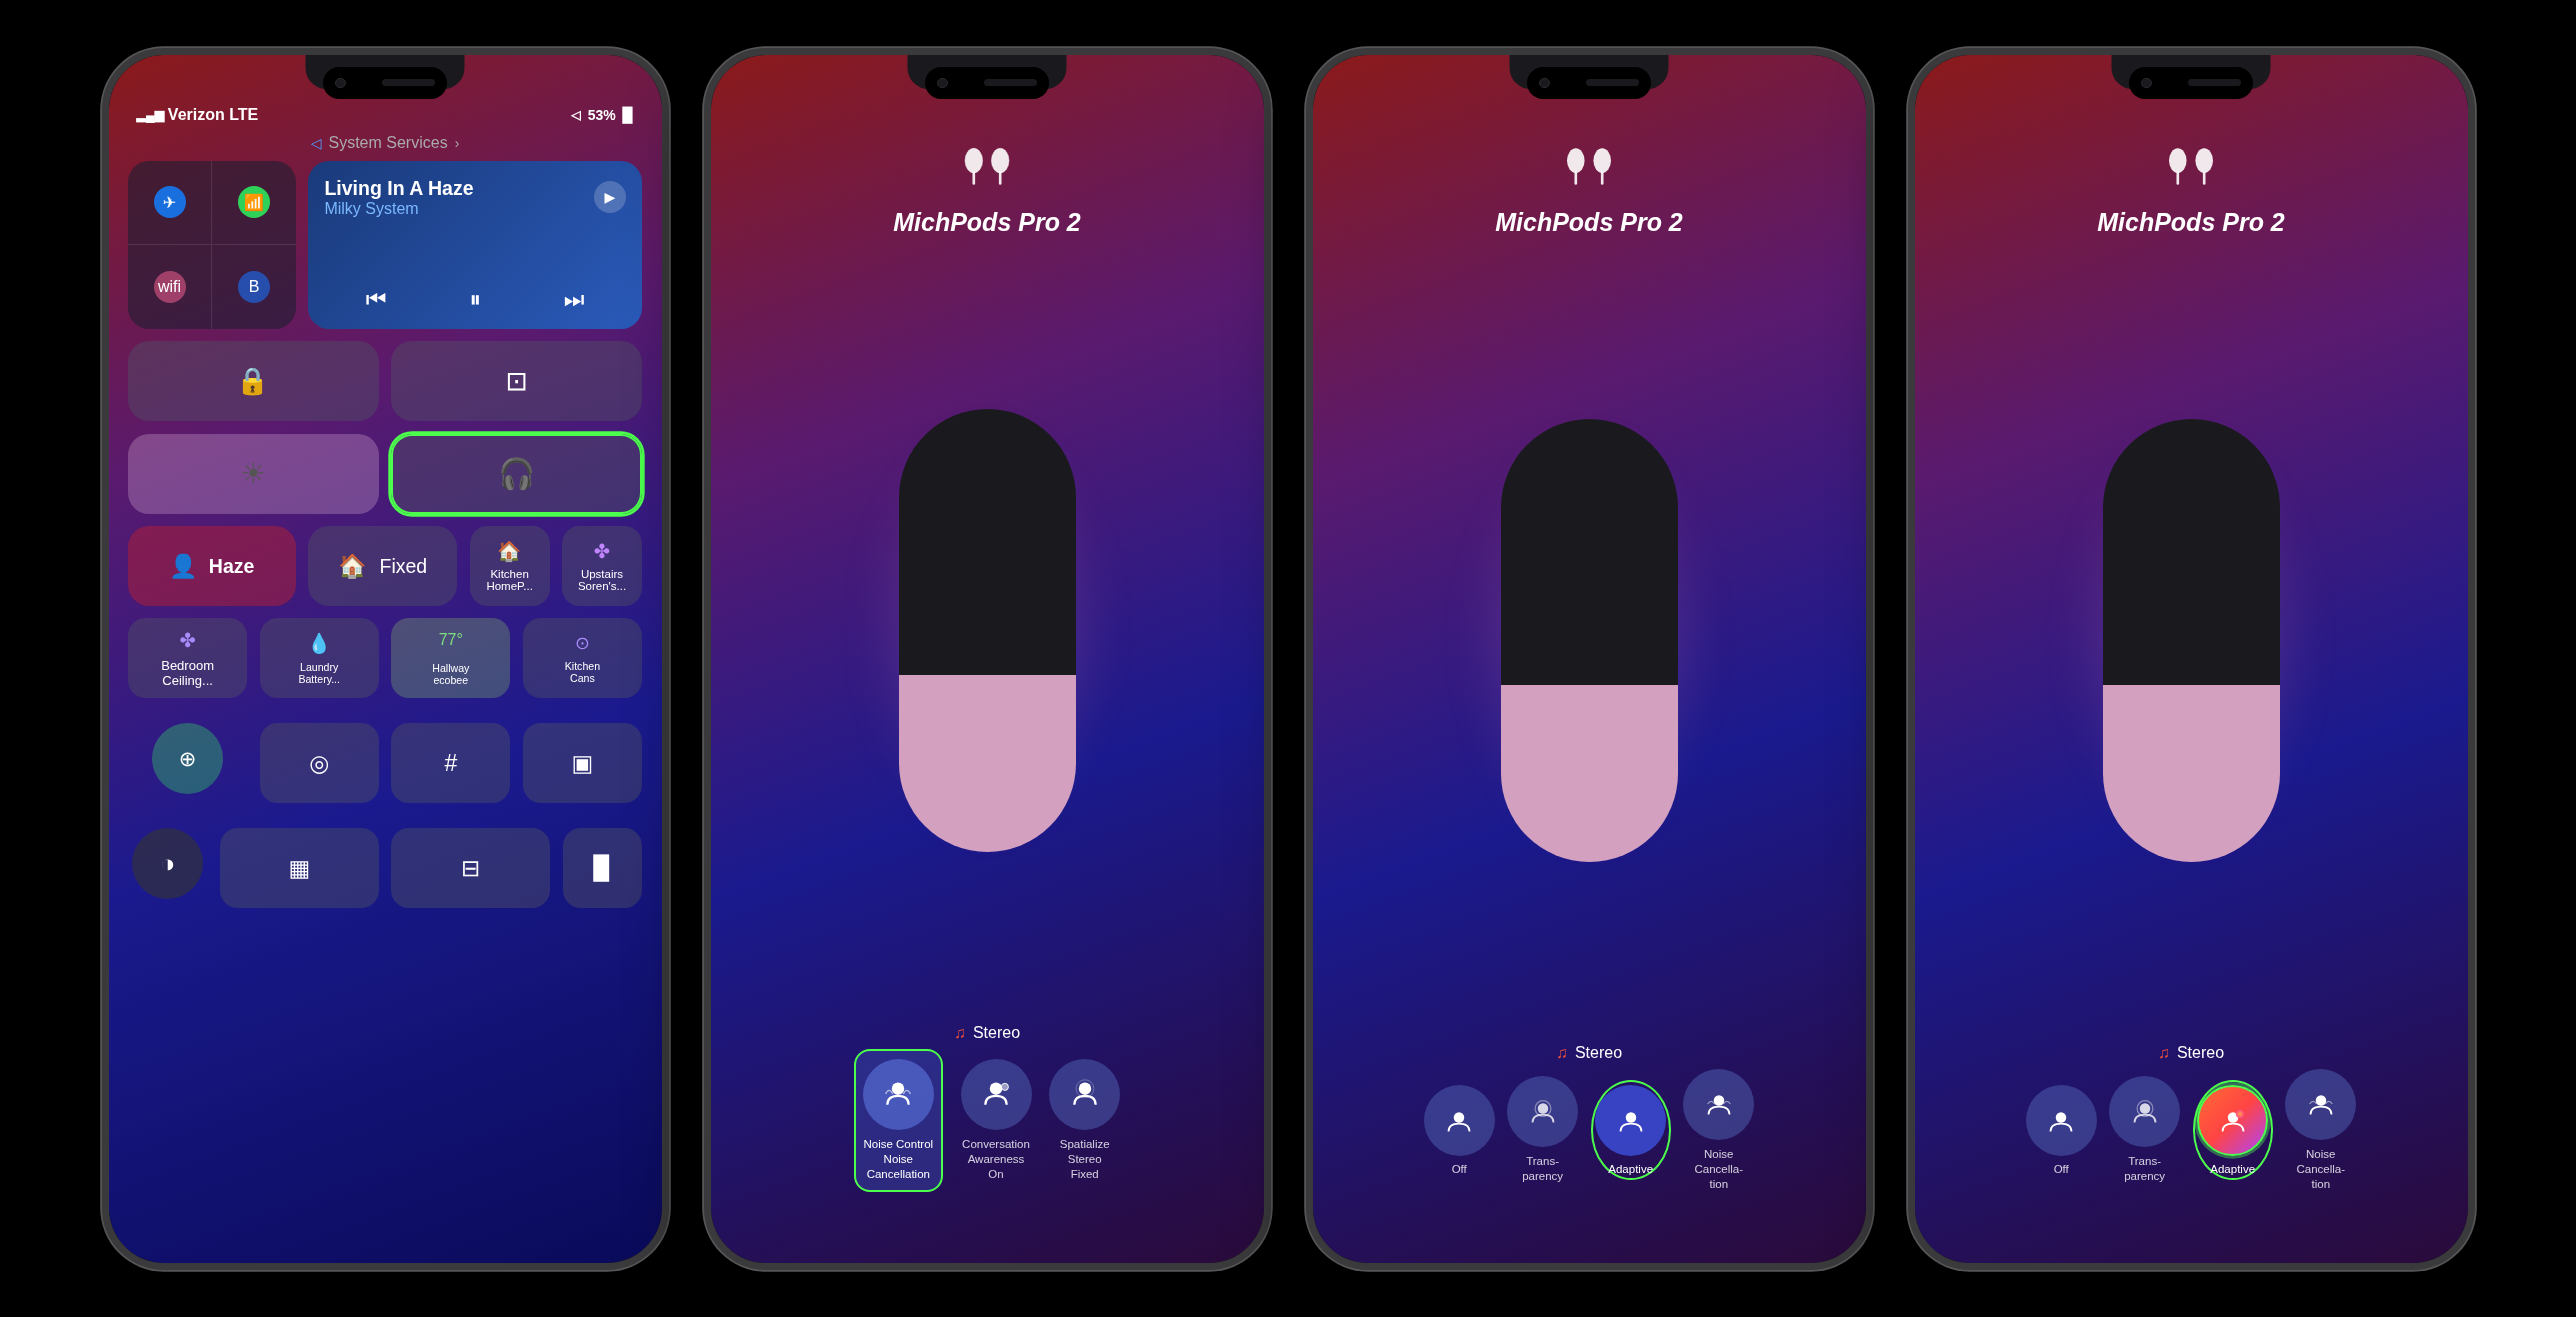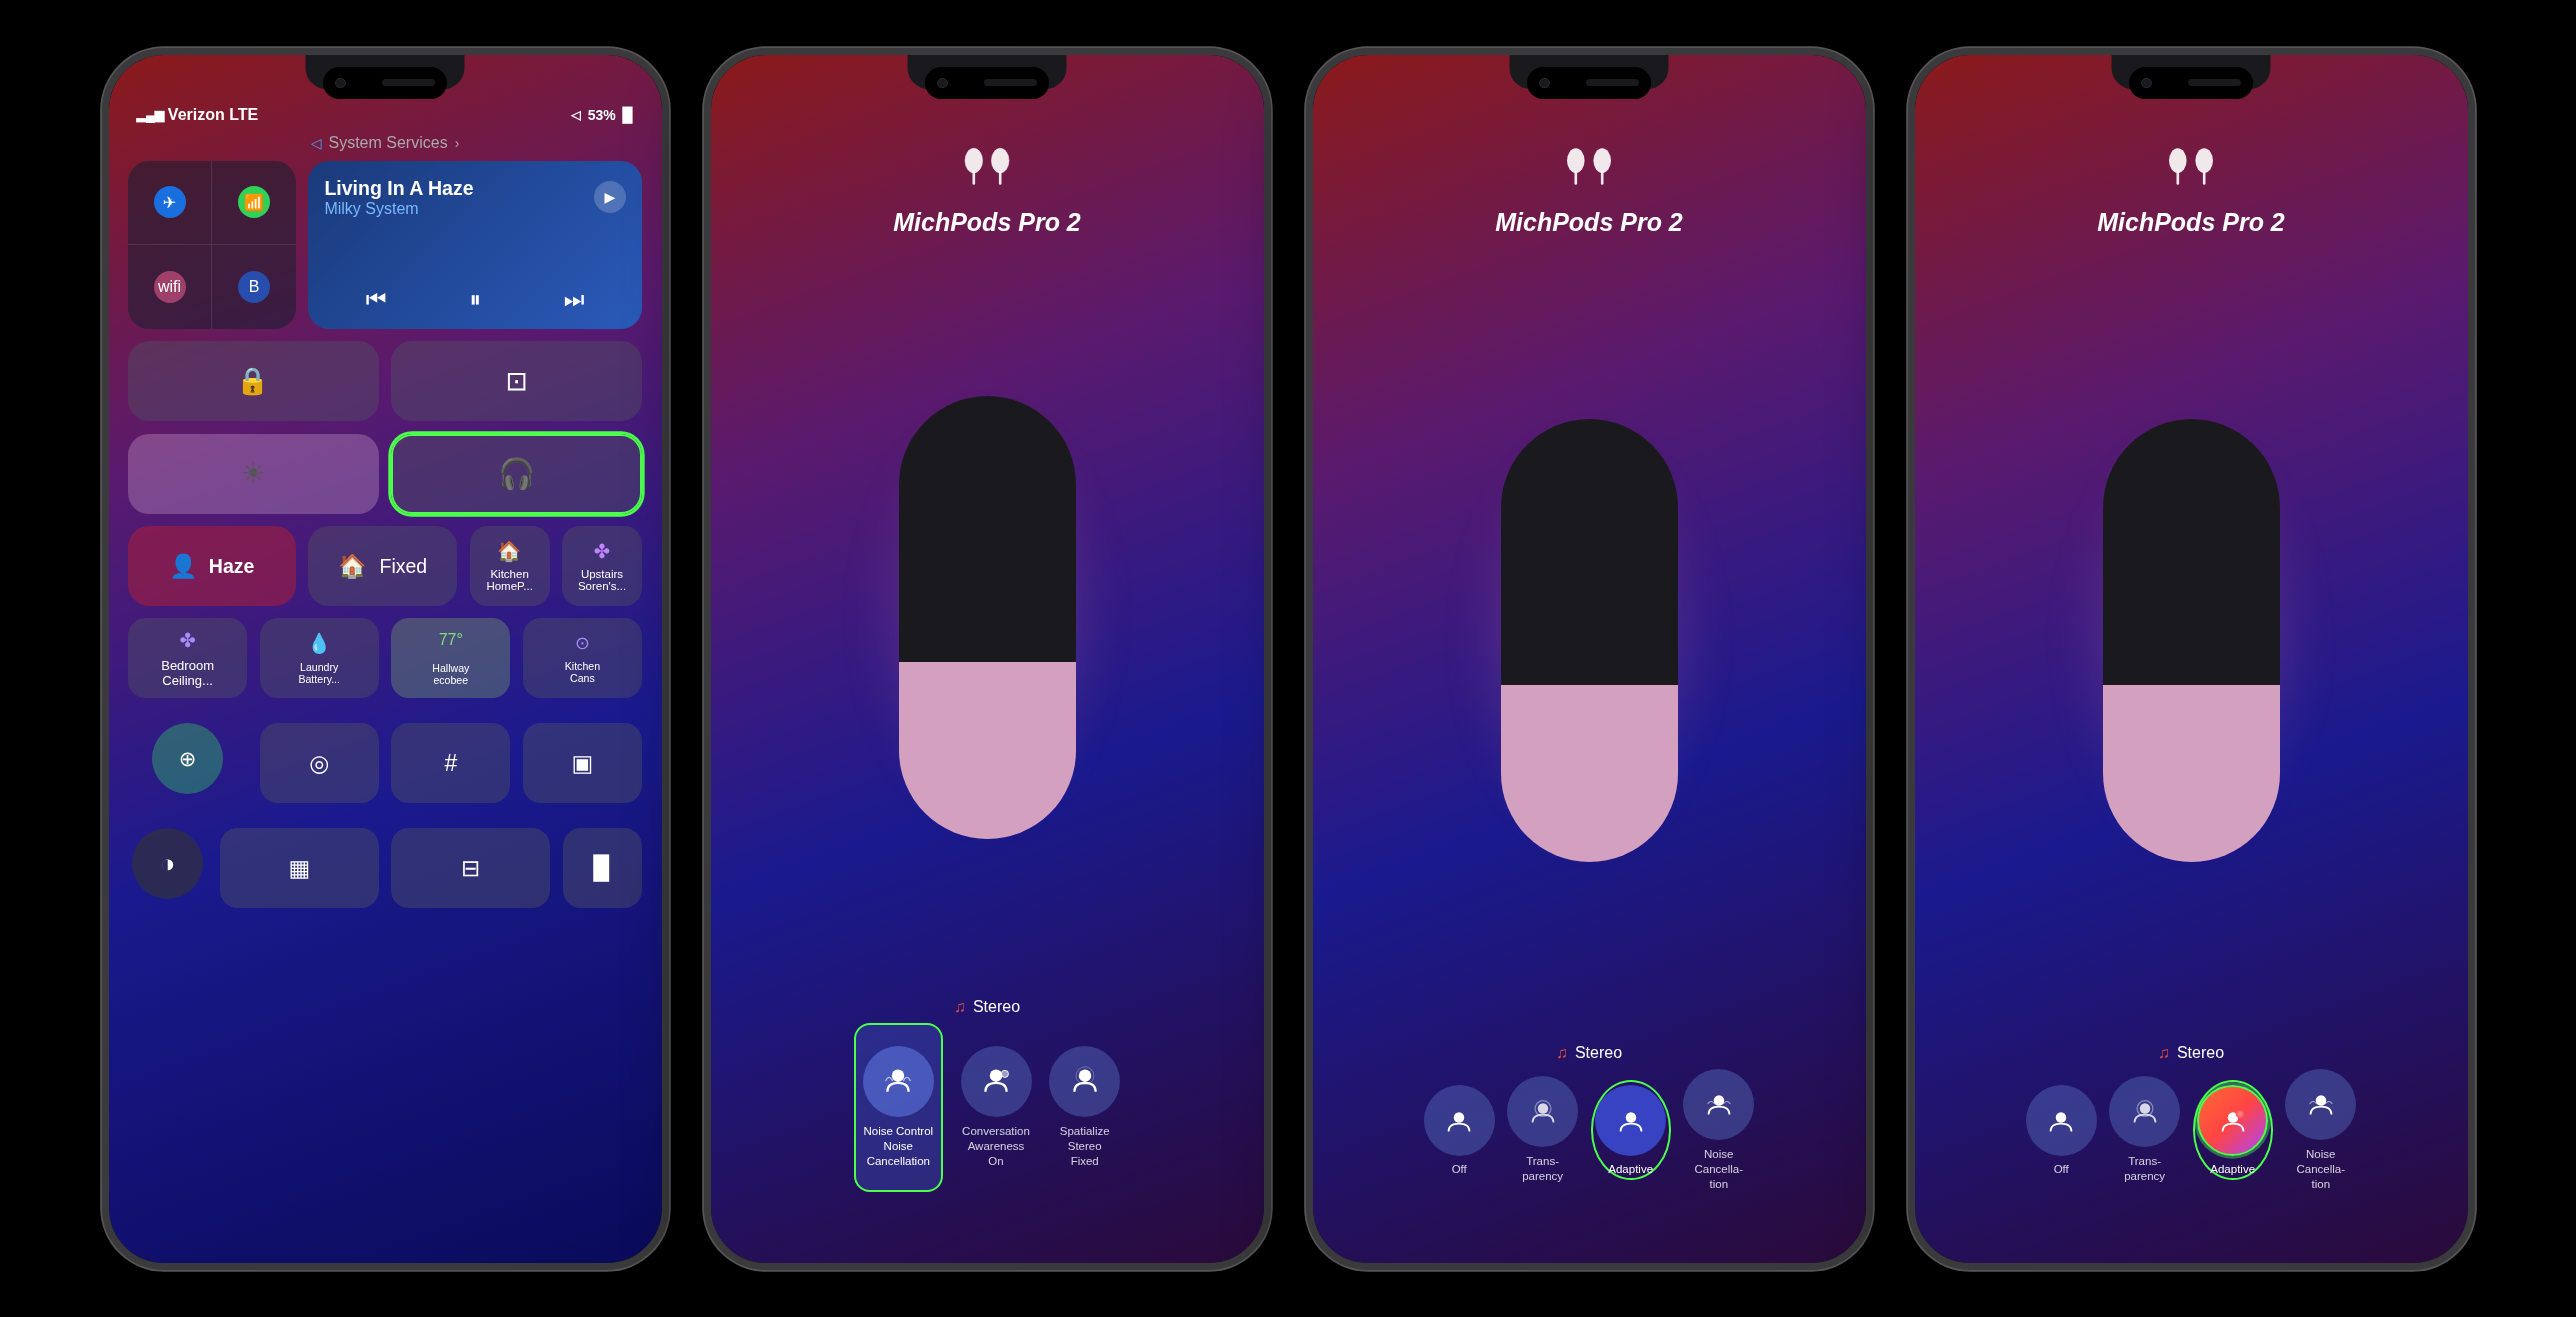--- a/index.html
+++ b/index.html
@@ -596,21 +596,21 @@
         </div>
       </div>
 
       <div class="ap-audio-row">
         <span style="color:#e74c3c;font-size:16px;">♫</span>
         <span style="color:#fff;font-size:16px;">Stereo</span>
       </div>
 
       <div class="ap-controls">
 
-        <div class="ap-ctrl-btn" style="border:2.7px solid #4cff4c;border-radius:16px;padding:21px 7px;background:rgba(60,80,180,0.4);">
+        <div class="ap-ctrl-btn" style="border:2.7px solid #4cff4c;border-radius:16px;padding:8px 7px;background:rgba(60,80,180,0.4);">
           <div class="ap-ctrl-icon" style="background:rgba(80,100,200,0.8);">
             <svg width="32" height="32" viewBox="0 0 36 36" fill="none" xmlns="http://www.w3.org/2000/svg">
               <circle cx="18" cy="12" r="7" fill="white"></circle>
               <path d="M6 30c0-7 4-10 12-10s12 3 12 10" stroke="white" stroke-width="2.5" fill="none"></path>
               <path d="M4 18 Q8 10 12 18 M24 18 Q28 10 32 18" stroke="rgba(255,255,255,0.6)" stroke-width="1.5" fill="none"></path>
             </svg>
           </div>
           <span style="font-size:11.5px;color:#fff;text-align:center;line-height:1.3;">Noise Control<br>Noise<br>Cancellation</span>
         </div>
 

